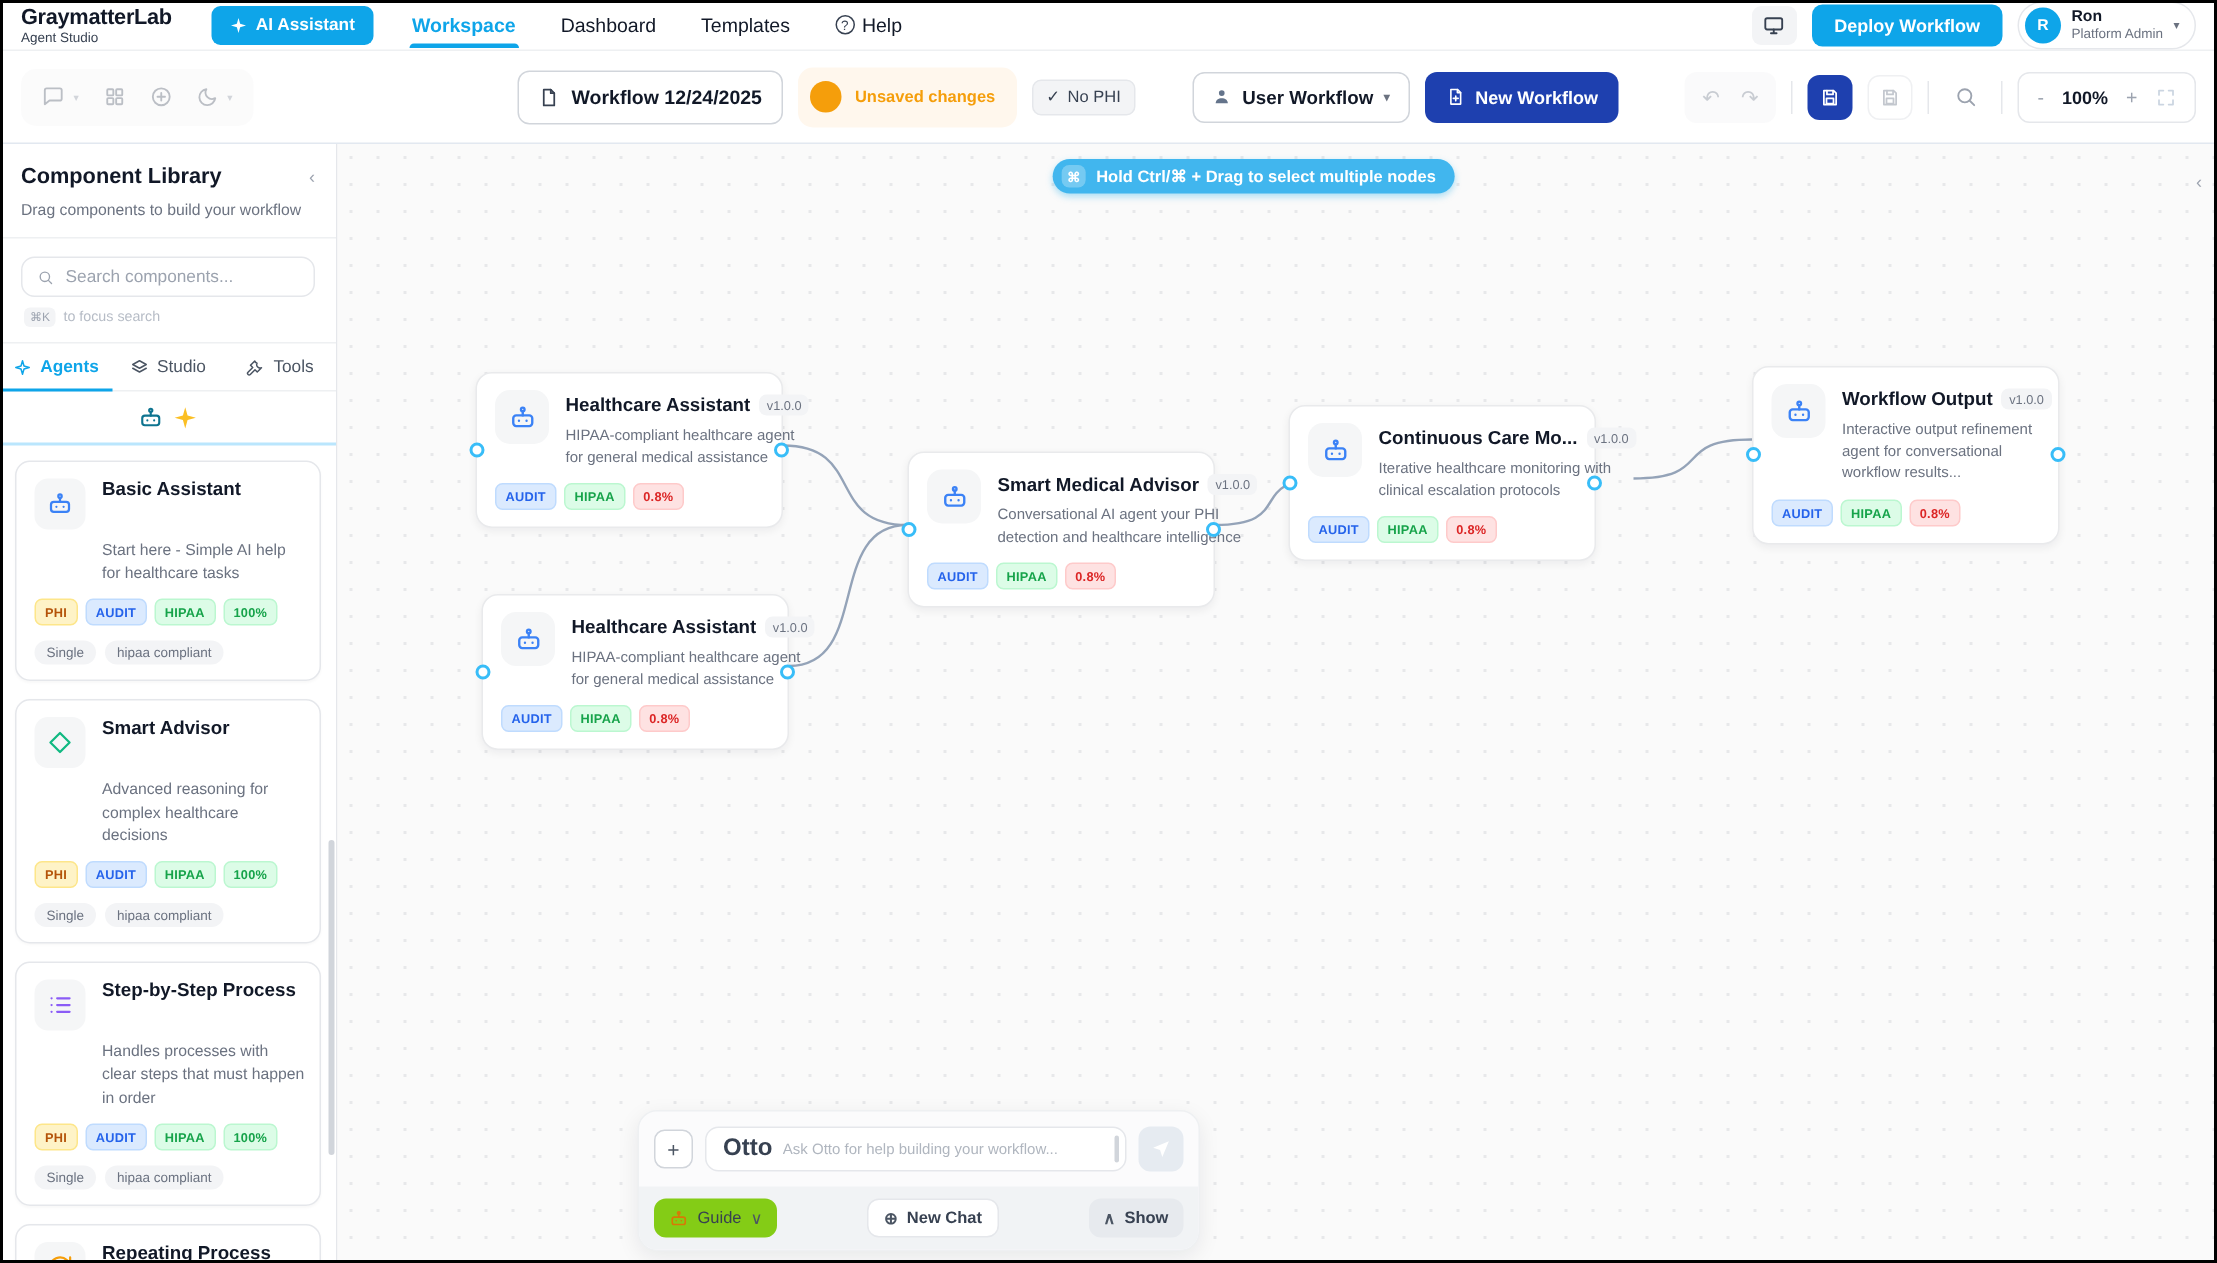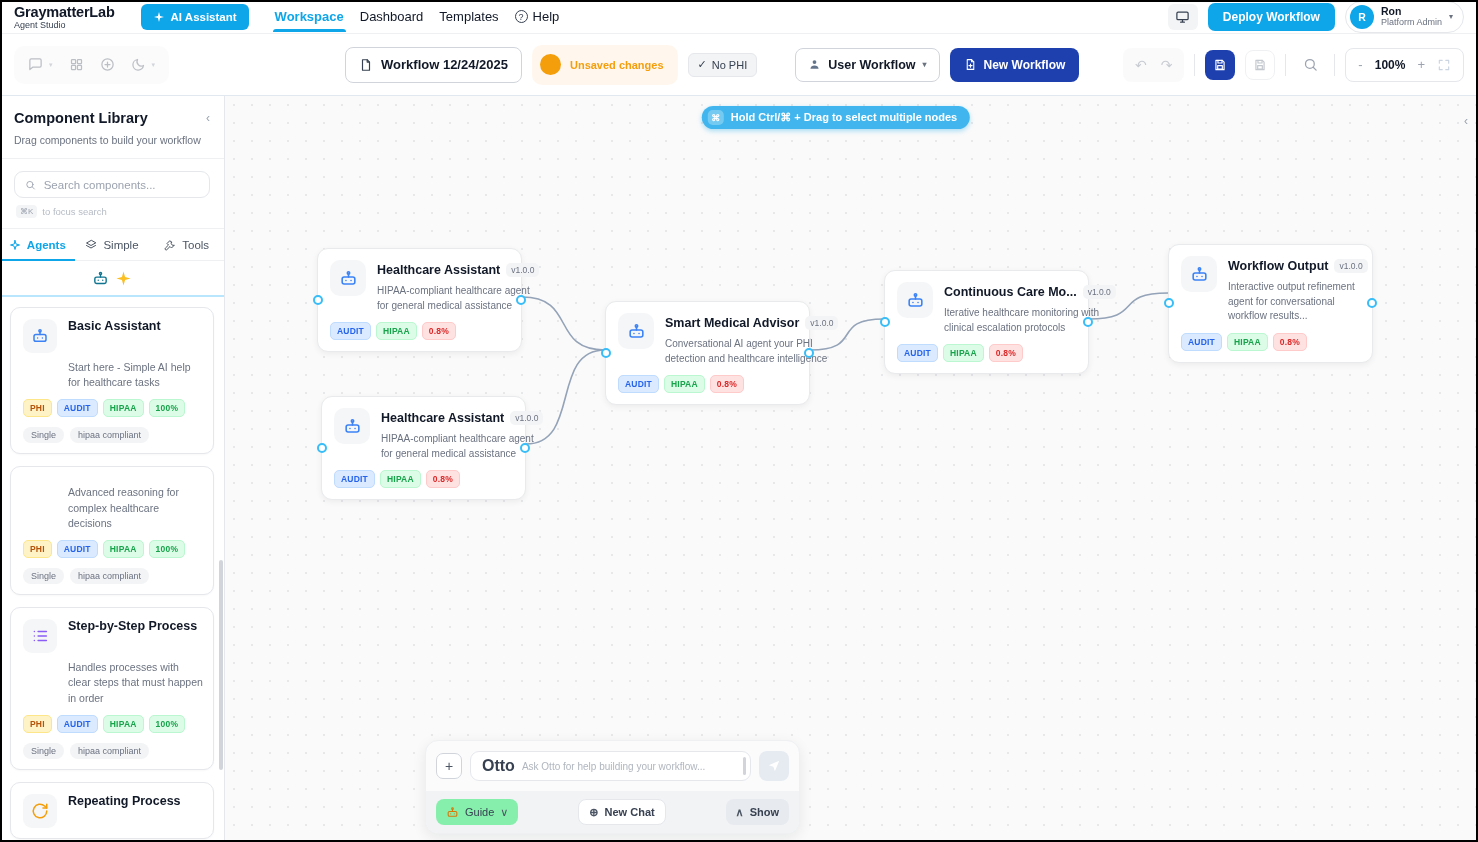--- a/index.html
+++ b/index.html
@@ -13,21 +13,21 @@
 
   
   .header { height:34px; display:flex; align-items:center; padding:0 14px; border-bottom:1px solid #eef0f2; }
   .brand { margin-right:26px; }
   .brand-name { font-size:14.5px; font-weight:bold; letter-spacing:-.2px; }
   .brand-sub { font-size:9px; color:#374151; margin-top:0px; }
   .ai-btn { background:#0ea5e9; color:#fff; border:none; border-radius:6px; height:26px;
     padding:0 12px; font-size:11.5px; font-weight:bold; display:flex; align-items:center; gap:6px;
     margin-right:24px; cursor:pointer; font-family:inherit; }
   .ai-btn .ic { width:12px; height:12px; }
-  .nav { display:flex; align-items:center; gap:12px; }
+  .nav { display:flex; align-items:center; gap:26px; }
   .nav-item { font-size:13px; color:#111827; position:relative; padding:8px 2px; cursor:pointer;
     display:flex; align-items:center; gap:5px; }
   .nav-item.active { color:#0ea5e9; font-weight:bold; }
   .nav-item.active::after { content:""; position:absolute; left:0; right:0; bottom:0;
     height:3px; background:#0ea5e9; border-radius:3px 3px 0 0; }
   .help-circle { width:13px; height:13px; border:1.3px solid #374151; border-radius:50%;
     font-size:9px; display:inline-flex; align-items:center; justify-content:center; color:#374151; }
   .header-right { margin-left:auto; display:flex; align-items:center; gap:10px; }
   .monitor-btn { width:30px; height:26px; background:#f3f4f6; border:none; border-radius:6px;
     display:flex; align-items:center; justify-content:center; cursor:pointer; }
@@ -176,21 +176,21 @@
     font-family:inherit; background:transparent; }
   .chat-input-wrap input::placeholder { color:#b0b6bf; }
   .chat-input-bar { width:3px; height:18px; background:#d1d5db; border-radius:3px; }
   .chat-send { width:30px; height:30px; border:none; border-radius:8px; background:#e6ebf1;
     display:flex; align-items:center; justify-content:center; cursor:pointer; }
   .chat-send .ic { width:14px; height:14px; color:#fff; }
   .chat-bottom { display:flex; align-items:center; justify-content:space-between;
     background:#f1f3f5; padding:8px 10px; }
   .chip-btn { display:flex; align-items:center; gap:6px; height:26px; border-radius:8px;
     font-size:11px; color:#374151; cursor:pointer; font-family:inherit; padding:0 10px; }
-  .guide-btn { background:#86efac; border:none; }
+  .guide-btn { background:#84cc16; border:none; }
   .guide-btn .ic { width:13px; height:13px; }
   .newchat-btn { background:#fff; border:1px solid #e5e7eb; font-weight:bold; }
   .show-btn { background:#e7eaee; border:none; font-weight:bold; }
   .glyph { font-size:11px; color:#4b5563; }
 </style>
 </head>
 <body>
 
 <div class="frame"></div>
 
@@ -392,21 +392,21 @@
           </span>
         <span>Agents</span>
       </div>
       <div class="sb-tab">
         <span class="ic">
             <svg viewBox="0 0 24 24" fill="none" stroke="currentColor" stroke-width="2" stroke-linecap="round" stroke-linejoin="round">
               <path d="M12 3 3 8l9 5 9-5z"></path>
               <path d="M3 13l9 5 9-5"></path>
             </svg>
           </span>
-        <span>Simple</span>
+        <span>Studio</span>
       </div>
       <div class="sb-tab">
         <span class="ic">
             <svg viewBox="0 0 24 24" fill="none" stroke="currentColor" stroke-width="2" stroke-linecap="round" stroke-linejoin="round">
               <path d="M14.7 6.3a4.5 4.5 0 0 0 6 6L15 18l-3-3L5.7 21.3a2 2 0 0 1-3-3L9 12 6 9l5.7-5.7a4.5 4.5 0 0 0 3 3z"></path>
             </svg>
           </span>
         <span>Tools</span>
       </div>
     </div>
@@ -446,20 +446,30 @@
             <span class="badge b-audit">AUDIT</span>
             <span class="badge b-hipaa">HIPAA</span>
             <span class="badge b-pct">100%</span>
           </div>
      <div class="tag-row">
             <span class="tag">Single</span>
             <span class="tag">hipaa compliant</span>
           </div>
         </div>
         <div class="agent-card">
+          <div class="agent-top">
+       <span class="agent-icon" style="color:#10b981">
+         <span class="ic">
+                <svg viewBox="0 0 24 24" fill="none" stroke="#10b981" stroke-width="2" stroke-linecap="round" stroke-linejoin="round">
+                  <path d="M12 3.5 20.5 12 12 20.5 3.5 12Z"></path>
+                </svg>
+              </span>
+       </span>
+       <span class="agent-name">Smart Advisor</span>
+     </div>
           <div class="agent-desc">Advanced reasoning for complex healthcare decisions</div>
      <div class="badge-row">
             <span class="badge b-phi">PHI</span>
             <span class="badge b-audit">AUDIT</span>
             <span class="badge b-hipaa">HIPAA</span>
             <span class="badge b-pct">100%</span>
           </div>
      <div class="tag-row">
             <span class="tag">Single</span>
             <span class="tag">hipaa compliant</span>
@@ -592,21 +602,21 @@
          </div>
          <div class="node-desc">Conversational AI agent your PHI detection and healthcare intelligence</div>
        </div>
      </div>
      <div class="node-badges">
             <span class="badge b-audit">AUDIT</span>
             <span class="badge b-hipaa">HIPAA</span>
             <span class="badge b-err">0.8%</span>
           </div>
         </div>
-        <div class="node" style="left: 659px; top: 174px;">
+        <div class="node" style="left: 634px; top: 174px;">
           <span class="port port-l"></span>
      <span class="port port-r"></span>
      <div class="node-main">
        <span class="node-icon">
               <span class="ic">
                 <svg viewBox="0 0 24 24" fill="none" stroke="#3b82f6" stroke-width="2" stroke-linecap="round" stroke-linejoin="round">
                   <rect x="4" y="10" width="16" height="9" rx="2.5"></rect>
                   <path d="M12 10V6.5"></path>
                   <circle cx="12" cy="5" r="1.5"></circle>
                   <path d="M8.8 14.5h.01M15.2 14.5h.01"></path>

